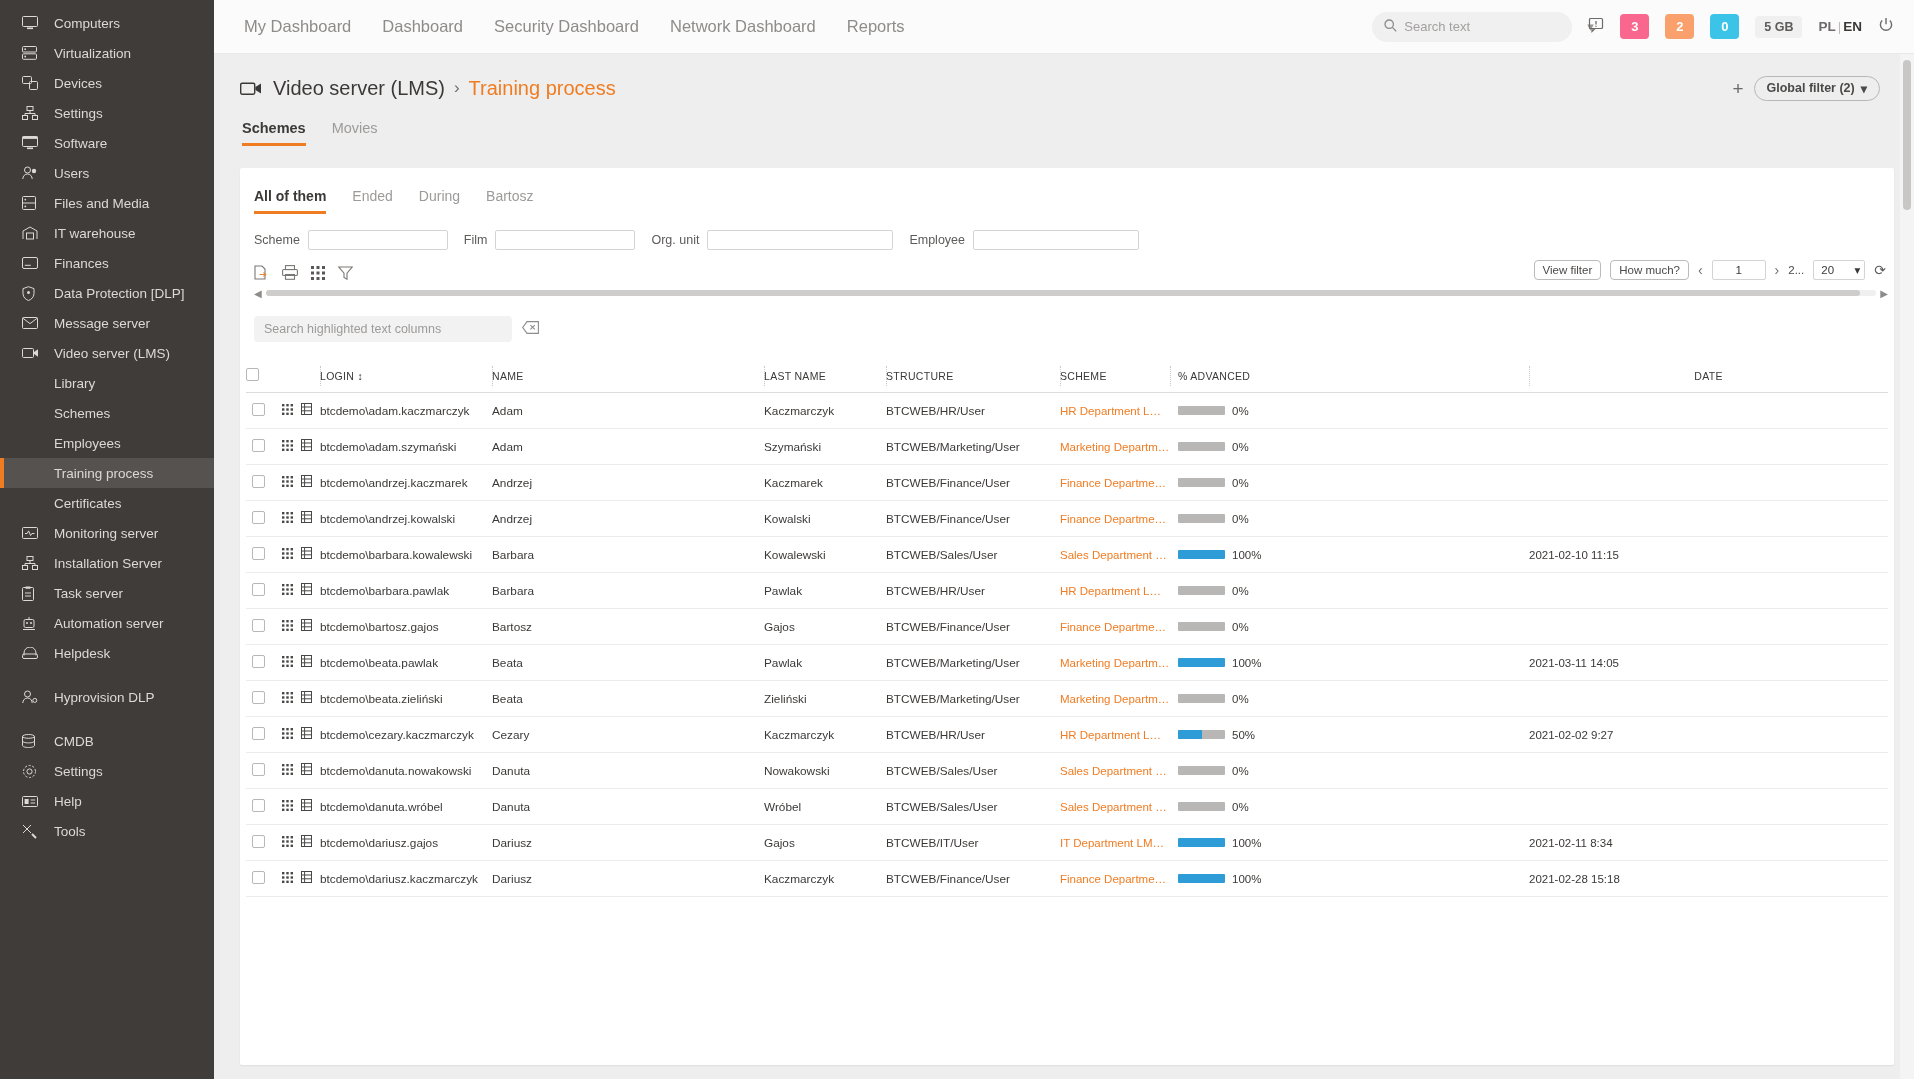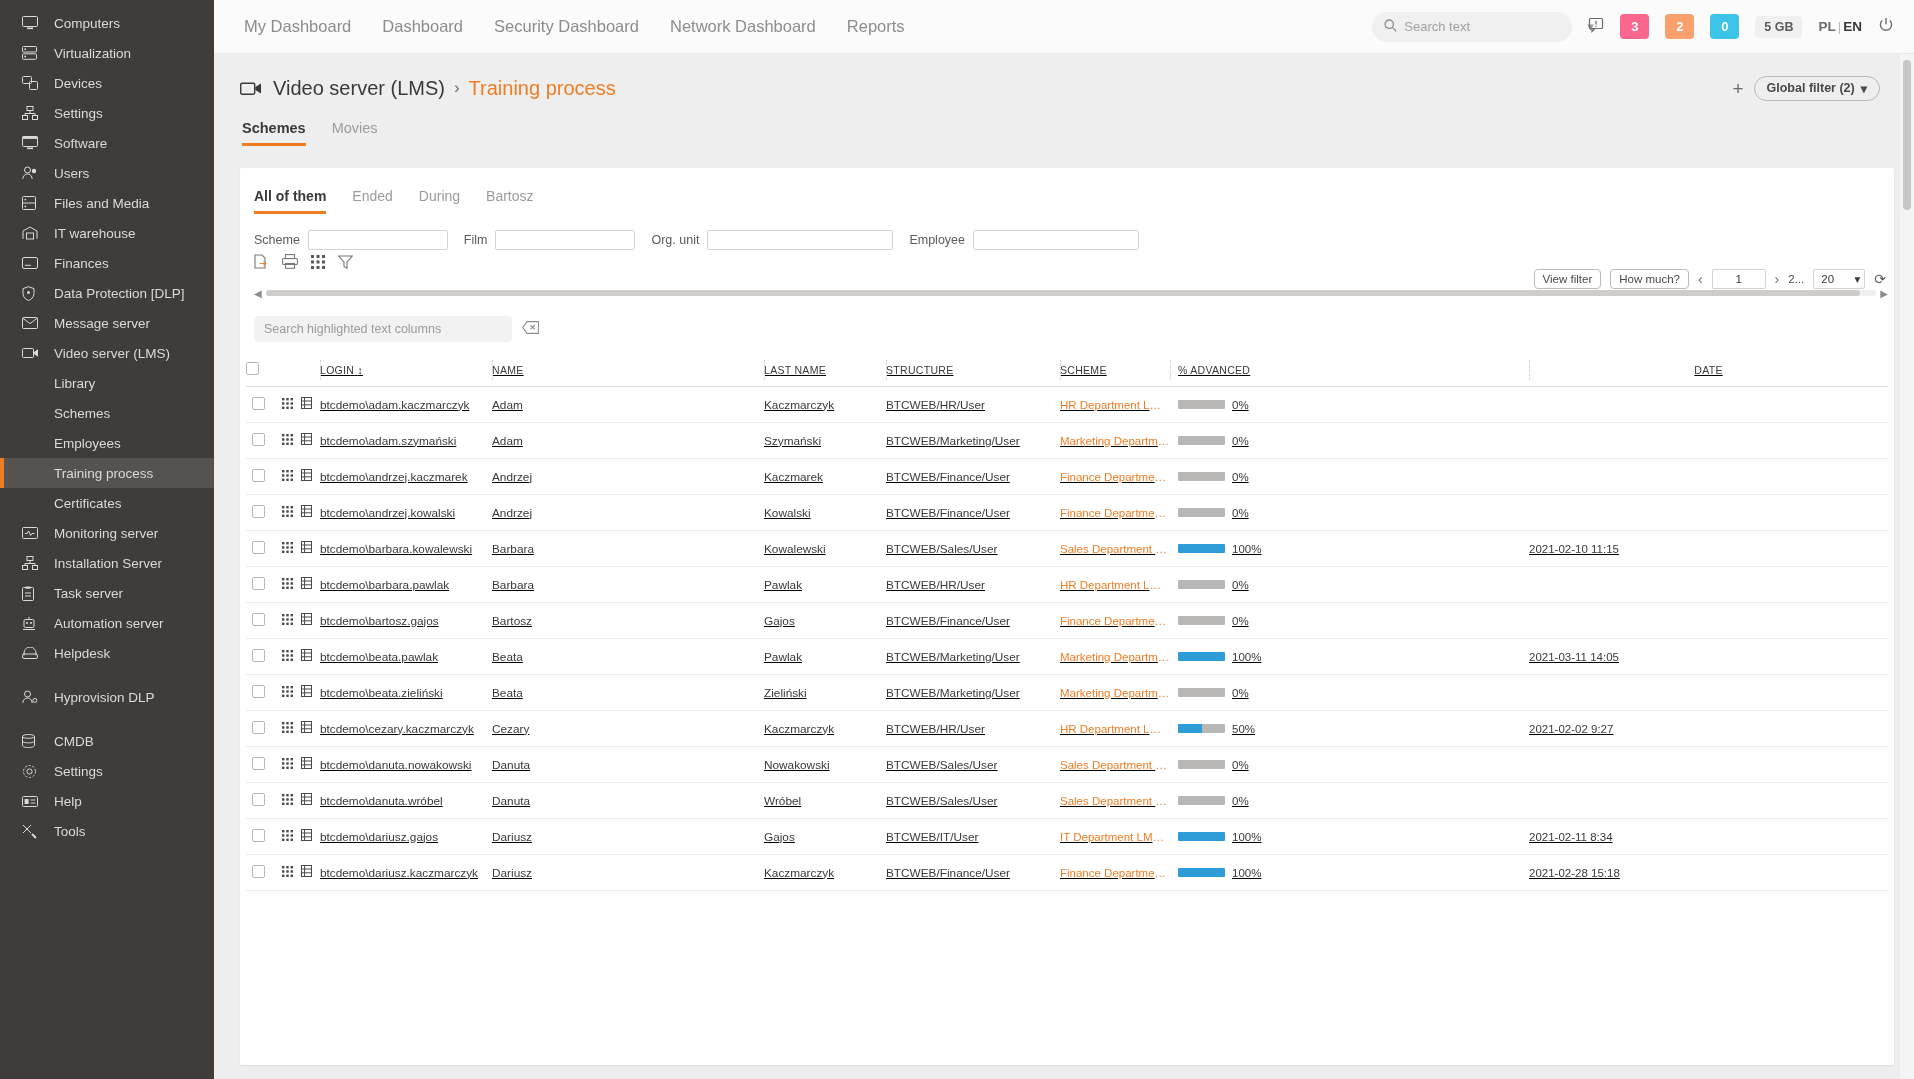--- a/index.html
+++ b/index.html
@@ -186,24 +186,23 @@
     width: 140px; height: 20px; background: #fff;
     border: 1px solid #d6d4d2; border-radius: 2px;
     display: flex; align-items: center; justify-content: flex-end;
     padding-right: 5px;
   }
   .fselect .car { width:0;height:0;border-left:4px solid transparent;border-right:4px solid transparent;border-top:5px solid #58565 4;border-top-color:#585654;}
   .fselect.wide { width: 186px; }
   .fselect.wide2 { width: 166px; }
 
   .toolrow {
-    display: flex; align-items: flex-start;
+    display: flex; align-items: flex-end;
     padding: 4px 0 0 6px;
     height: 30px;
-    flex-direction: column;
   }
   .tool-icons { display: flex; align-items: center; gap: 13px; }
   .tool-icons span { cursor: pointer; display: flex; }
   .pager { margin-left: auto; display: flex; align-items: center; gap: 9px; padding-right: 8px;}
   .pgbtn {
     border: 1px solid #bdbbb9; border-radius: 4px;
     font-size: 11.5px; color: #4b4947; padding: 3px 8px; cursor: pointer;
     background: #fff;
   }
   .arrw { color: #6f6d6b; font-size: 14px; cursor: pointer; }
@@ -236,21 +235,21 @@
     display: flex; align-items: center; padding: 0 10px;
   }
   .hsearch input {
     border:none;background:transparent;outline:none;width:100%;
     font-size: 12.5px; color: #6d6b69;
     font-family: Liberation Sans, sans-serif;
   }
   .hsearch input::placeholder { color: #9d9b99; }
 
   
-  .tablewrap { flex: 1 1 auto; overflow: hidden; padding: 0 6px; margin-top: 14px; text-decoration: underline; }
+  .tablewrap { flex: 1 1 auto; overflow: hidden; padding: 0 6px; margin-top: 20px; }
   table { width: 100%; border-collapse: collapse; table-layout: fixed; }
   thead th {
     font-size: 10.5px; color: #3b3937; font-weight: 400;
     letter-spacing: 0.3px;
     text-align: left; padding: 6px 0 9px 0;
     border-bottom: 1px solid #dedcda;
     position: relative;
   }
   thead th .sep-l {
     position: absolute; left: 0; top: 4px; bottom: 6px;

